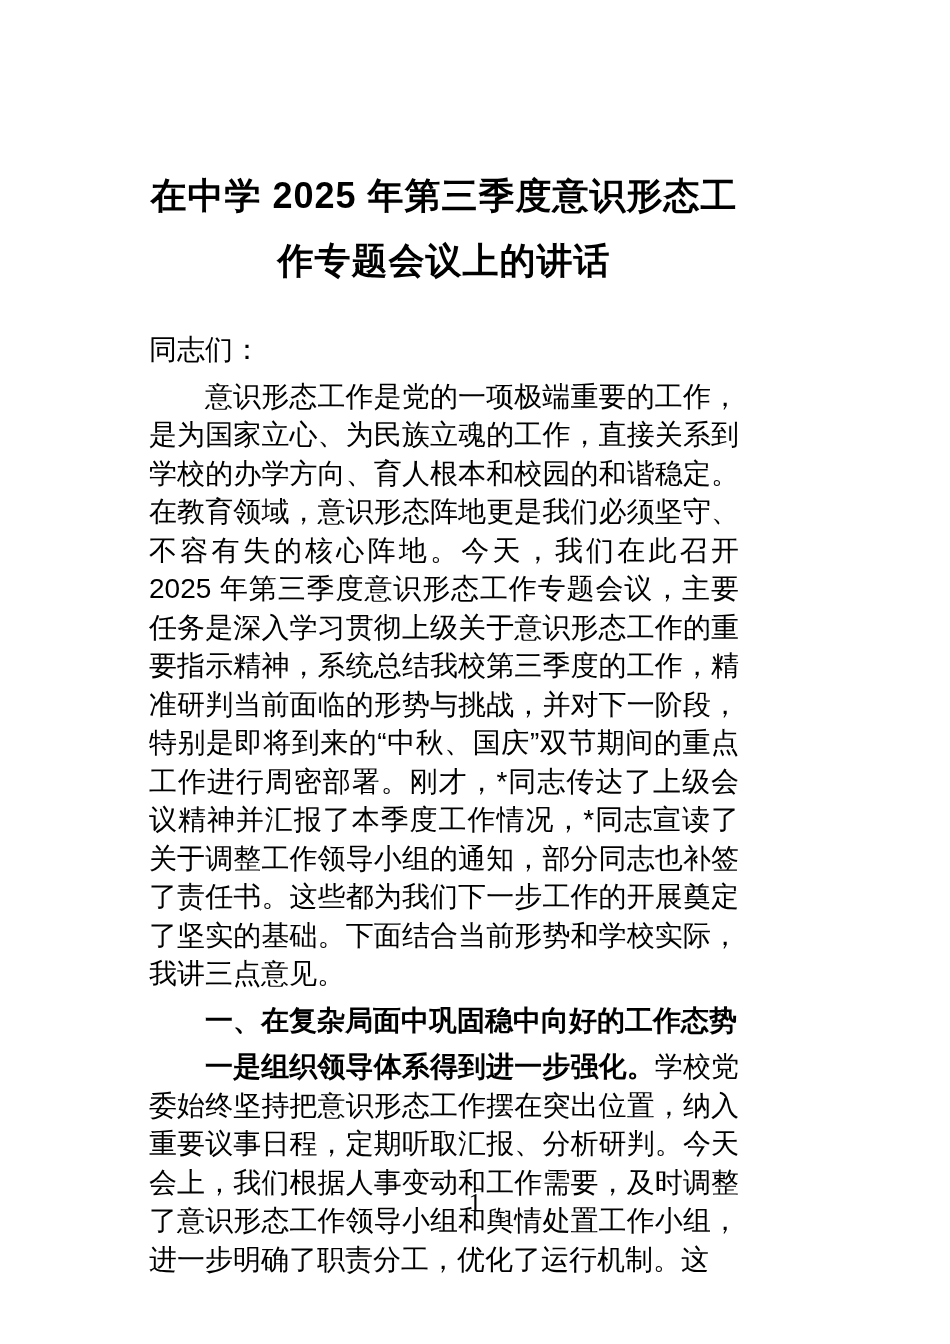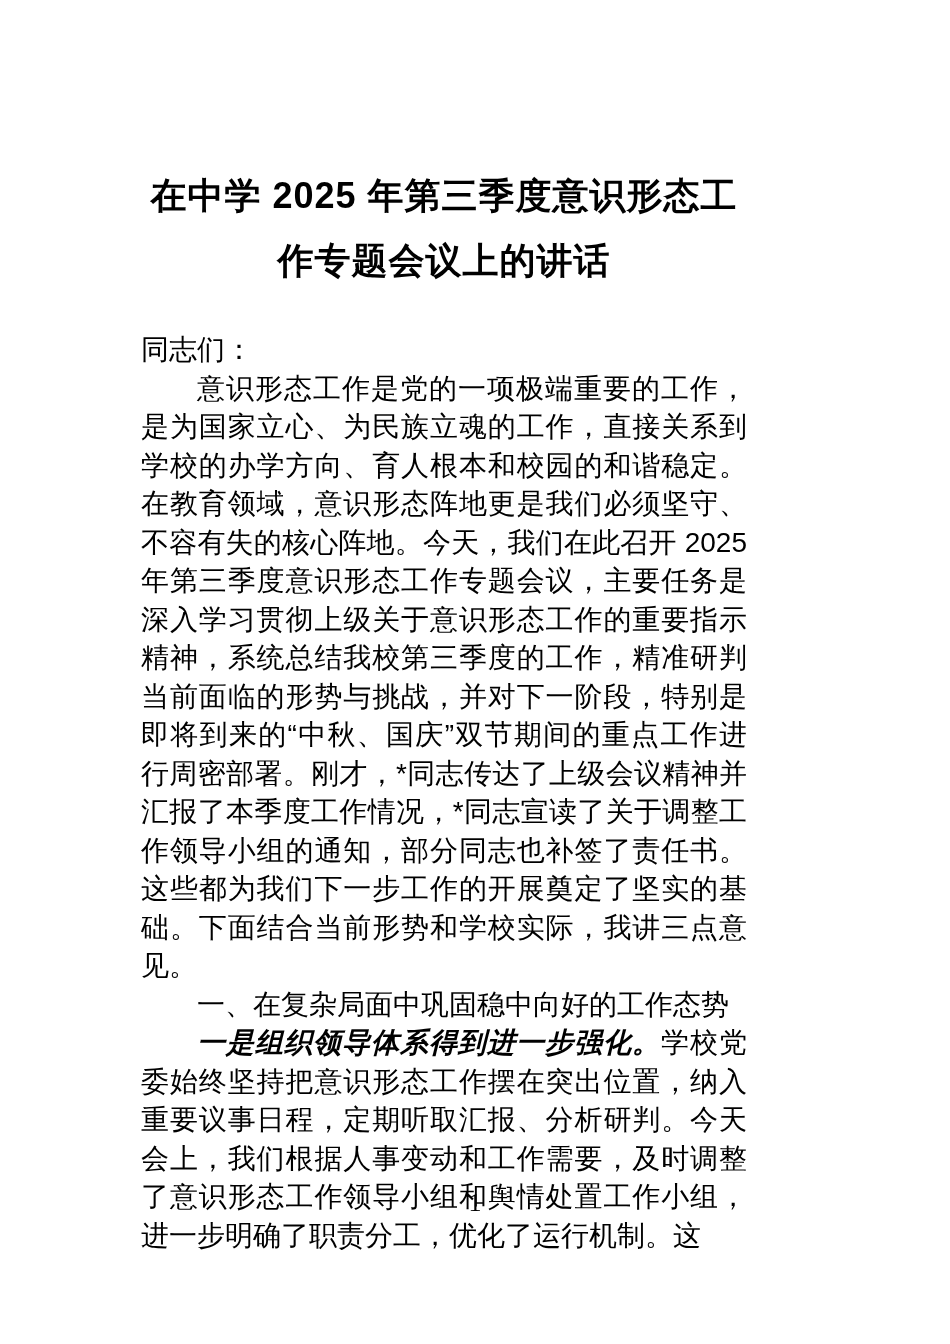--- a/index.html
+++ b/index.html
@@ -31,36 +31,35 @@
     text-align: center;
     letter-spacing: 1px;
   }
   .body-text {
     font-size: 28px;
     line-height: 38.5px;
     text-align: justify;
     text-justify: inter-ideograph;
   }
   .body-text p {
-    margin: 0;
+    margin: 8px;
     padding: 0;
   }
   .salutation {
     text-indent: 0;
   }
   .para {
     text-indent: 2em;
   }
   .section-heading {
     text-indent: 2em;
-    font-weight: normal;
+    font-weight: bold;
   }
   .lead-bold {
     font-weight: bold;
-    font-style: italic;
   }
   .page-number {
     position: absolute;
     top: 1188px;
     left: 0;
     width: 950px;
     text-align: center;
     font-family: "Liberation Serif", serif;
     font-size: 26px;
     line-height: 30px;

